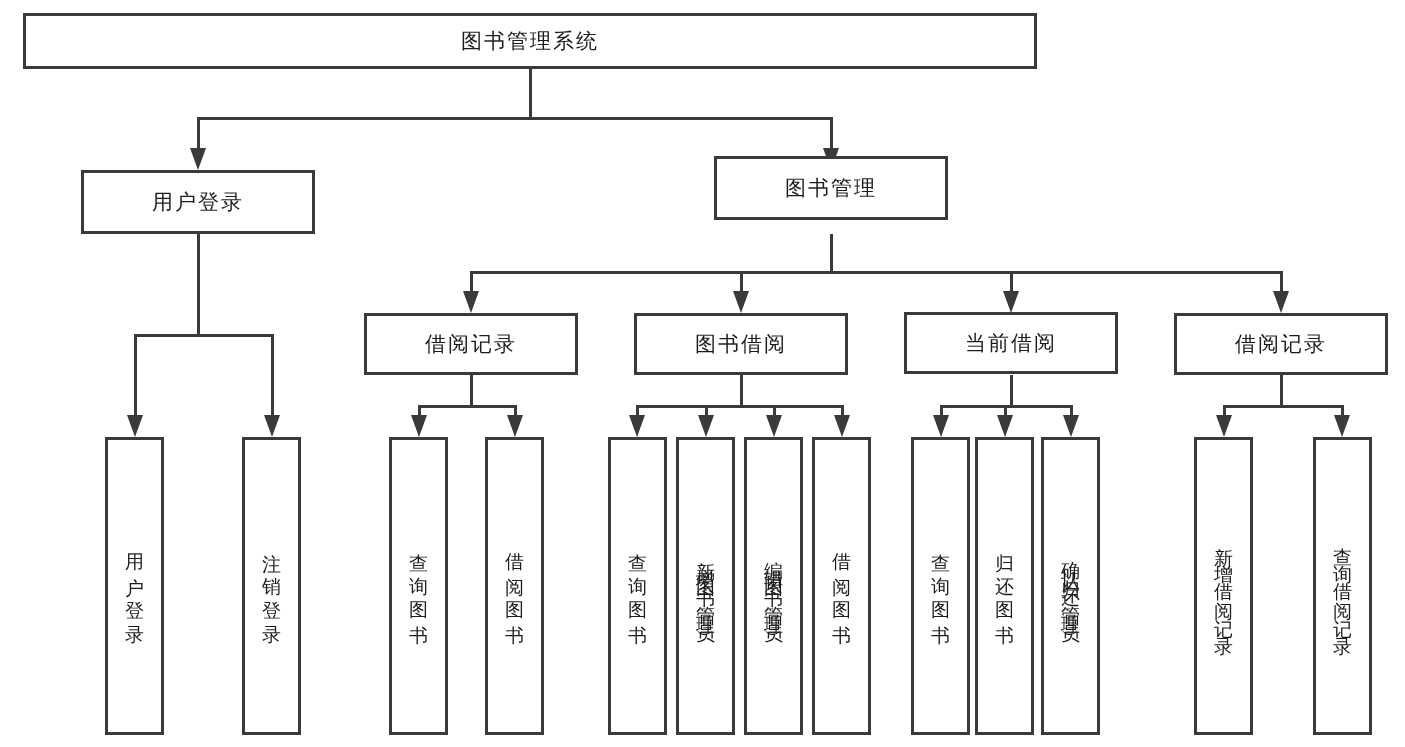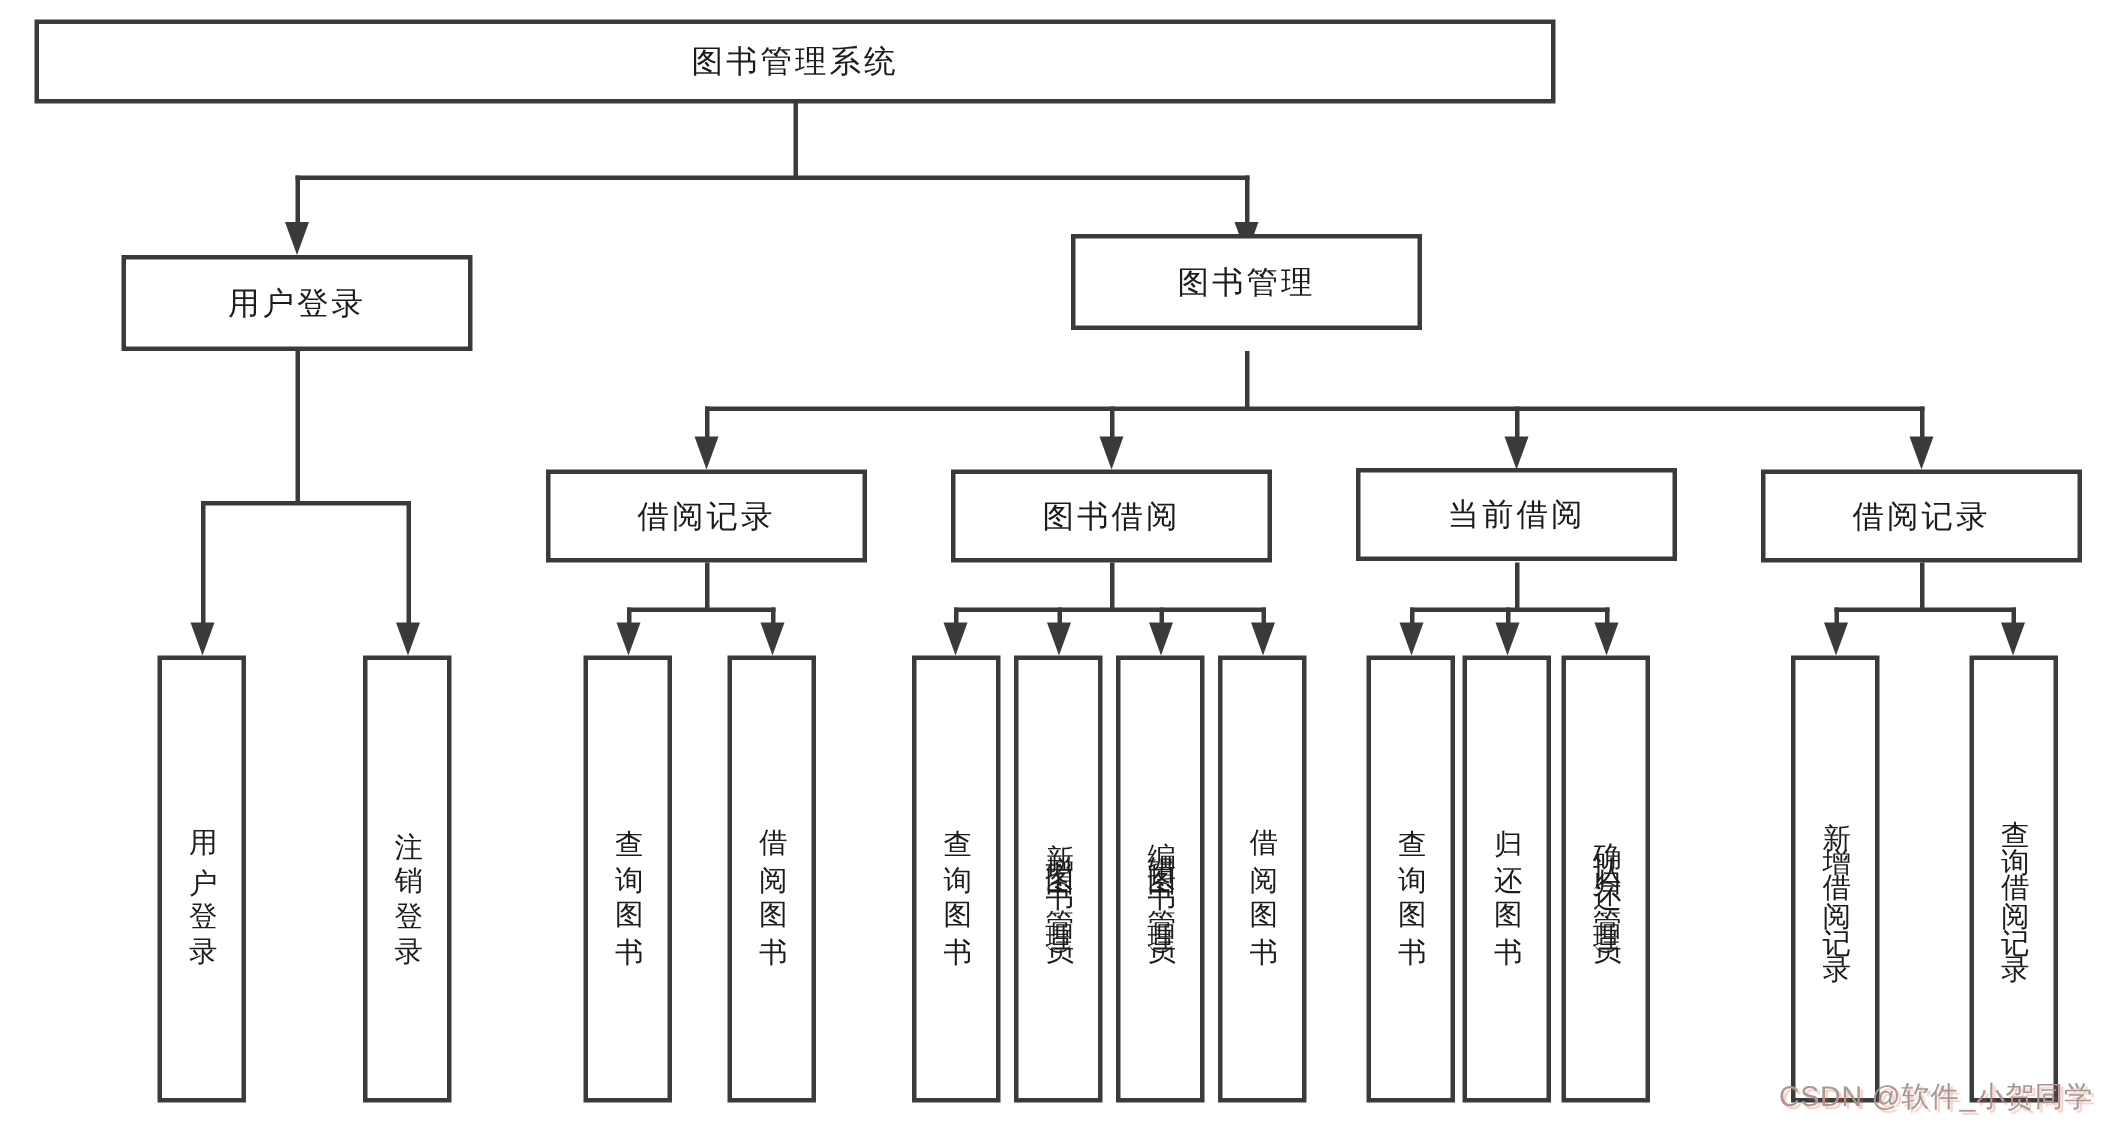--- a/index.html
+++ b/index.html
@@ -126,15 +126,14 @@
   <div class="box leaf sp-tight" style="left:744px;top:437px;width:59px;height:298px">编辑图书（管理员）</div>
   <div class="box leaf" style="left:812px;top:437px;width:59px;height:298px">借阅图书</div>
 
   <div class="box leaf" style="left:911px;top:437px;width:59px;height:298px">查询图书</div>
   <div class="box leaf" style="left:975px;top:437px;width:59px;height:298px">归还图书</div>
   <div class="box leaf sp-tight" style="left:1041px;top:437px;width:59px;height:298px">确认归还（管理员）</div>
 
   <div class="box leaf sp-mid" style="left:1194px;top:437px;width:59px;height:298px">新增借阅记录</div>
   <div class="box leaf sp-mid" style="left:1313px;top:437px;width:59px;height:298px">查询借阅记录</div>
 
-  <div id="watermark">CSDN @软件_小贺同学</div>
 
 </div>
 
 </body></html>

